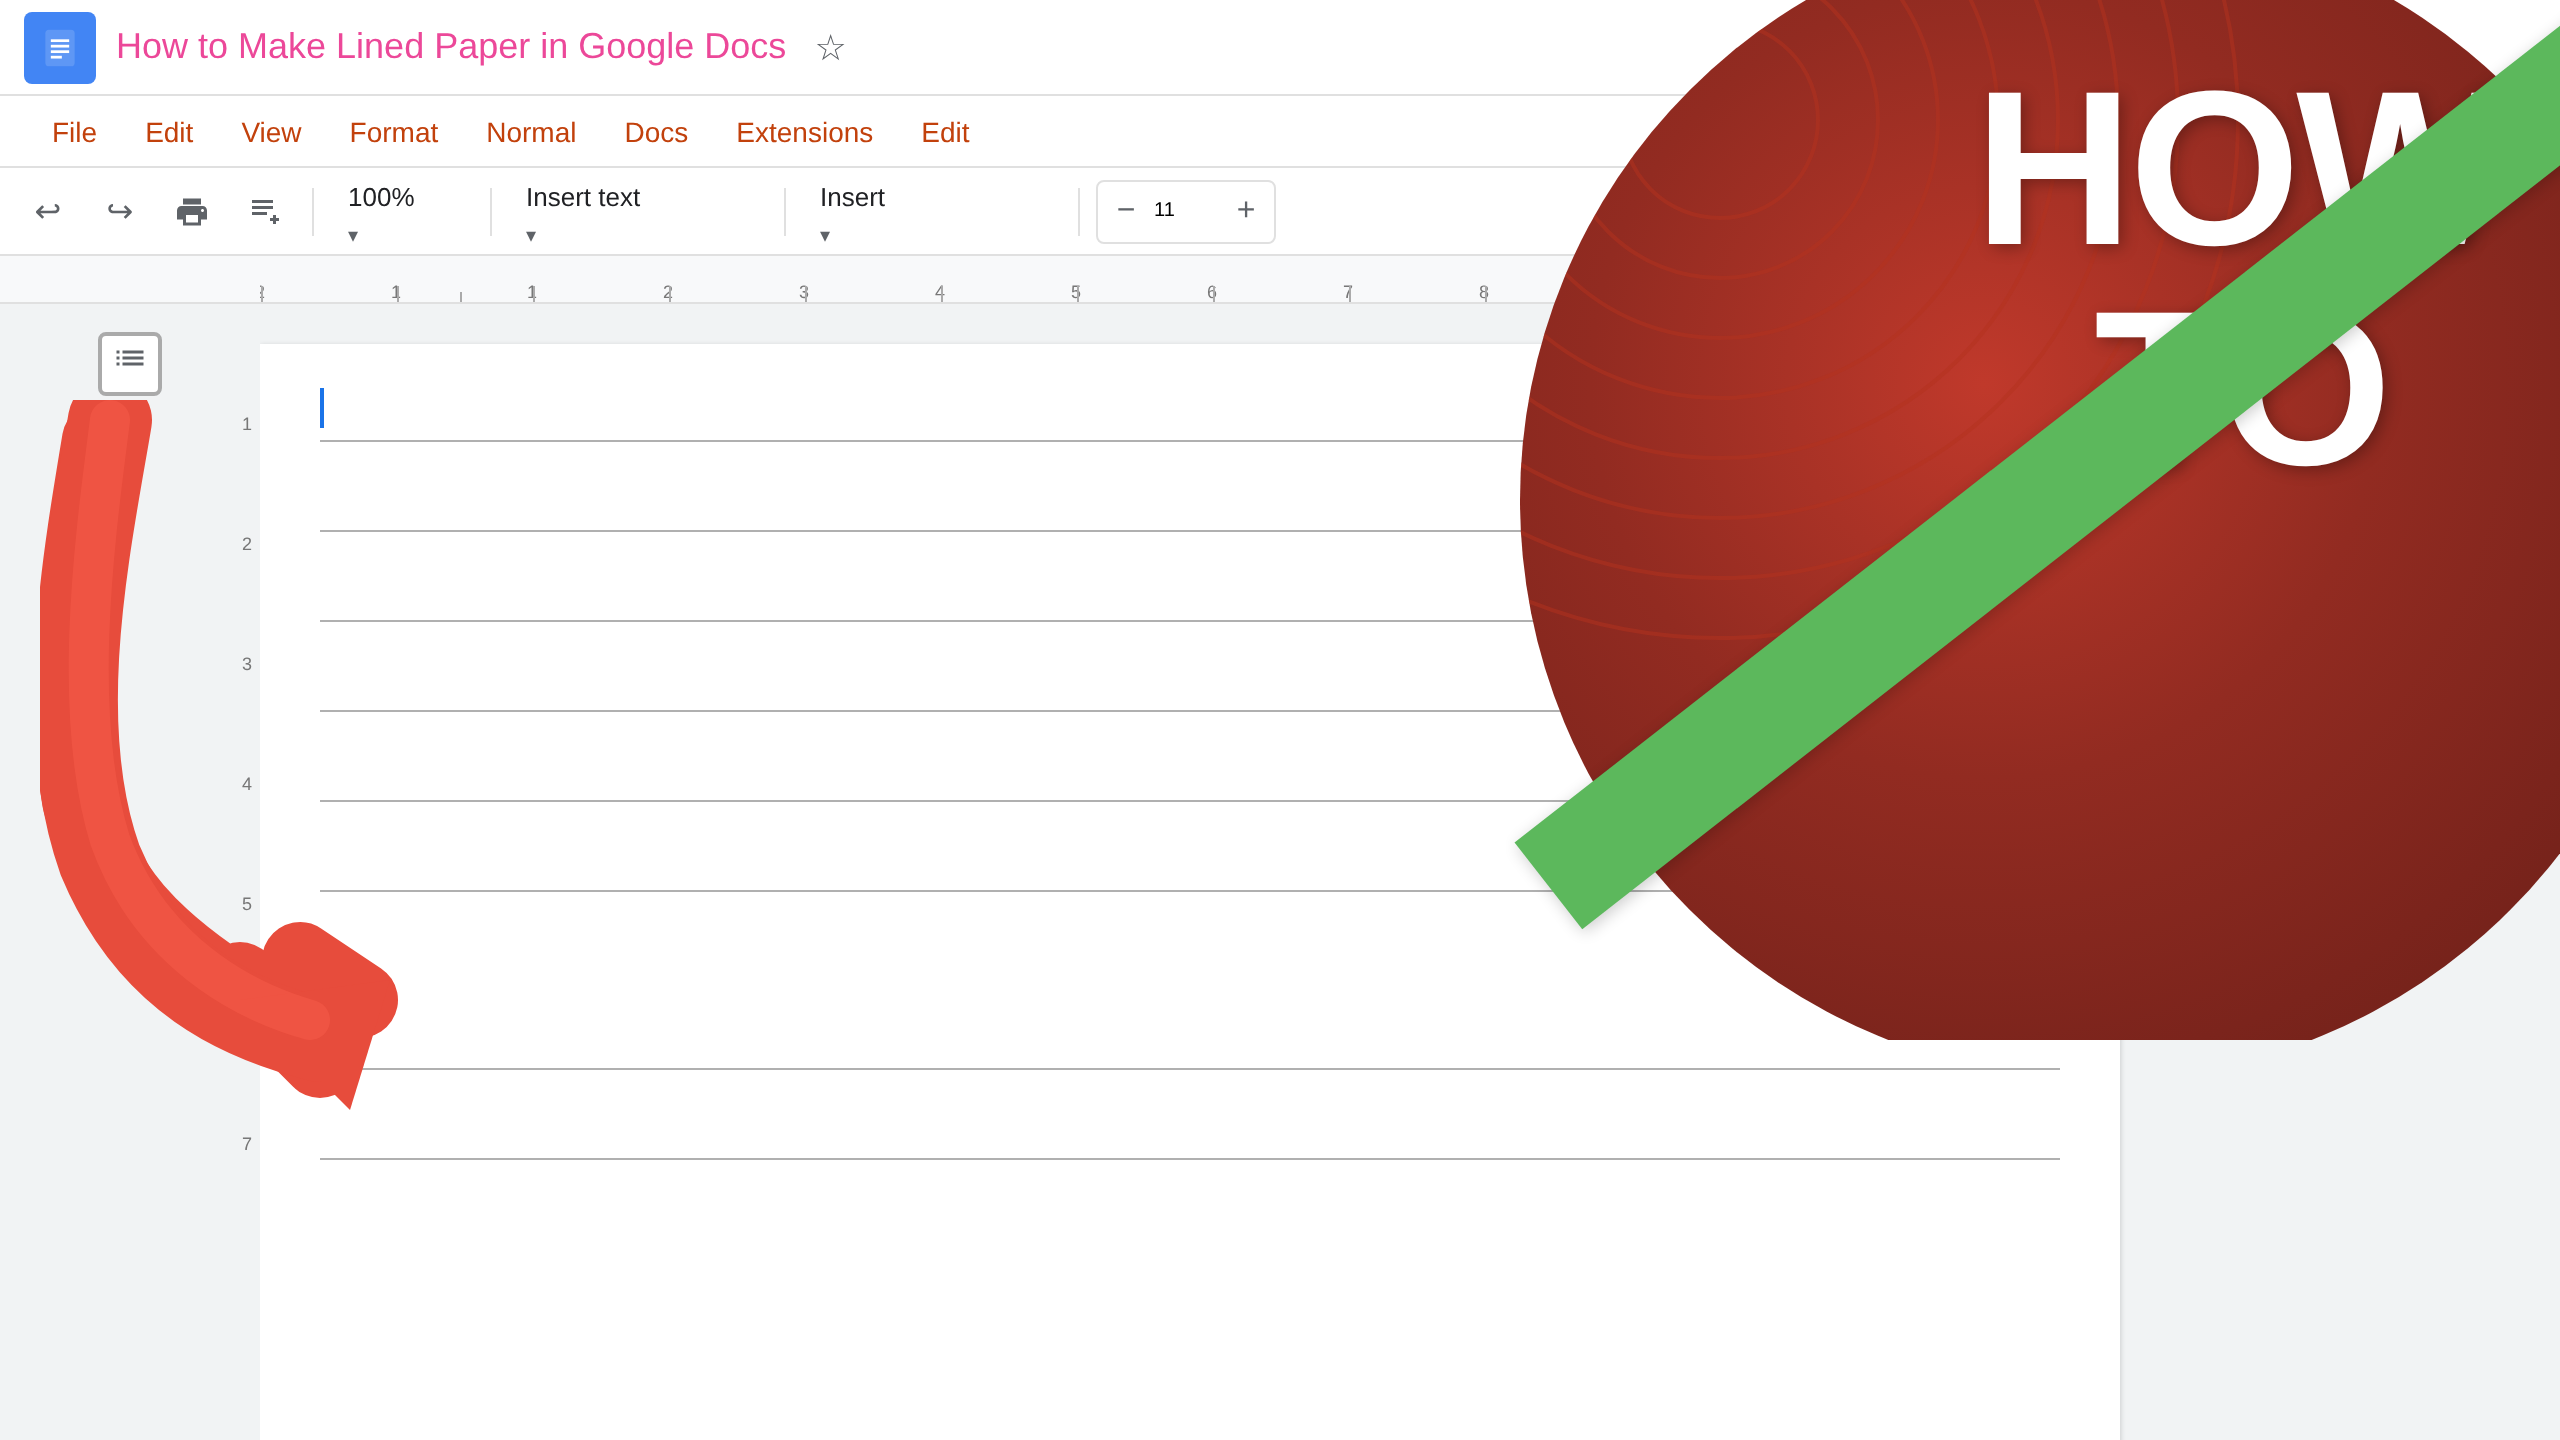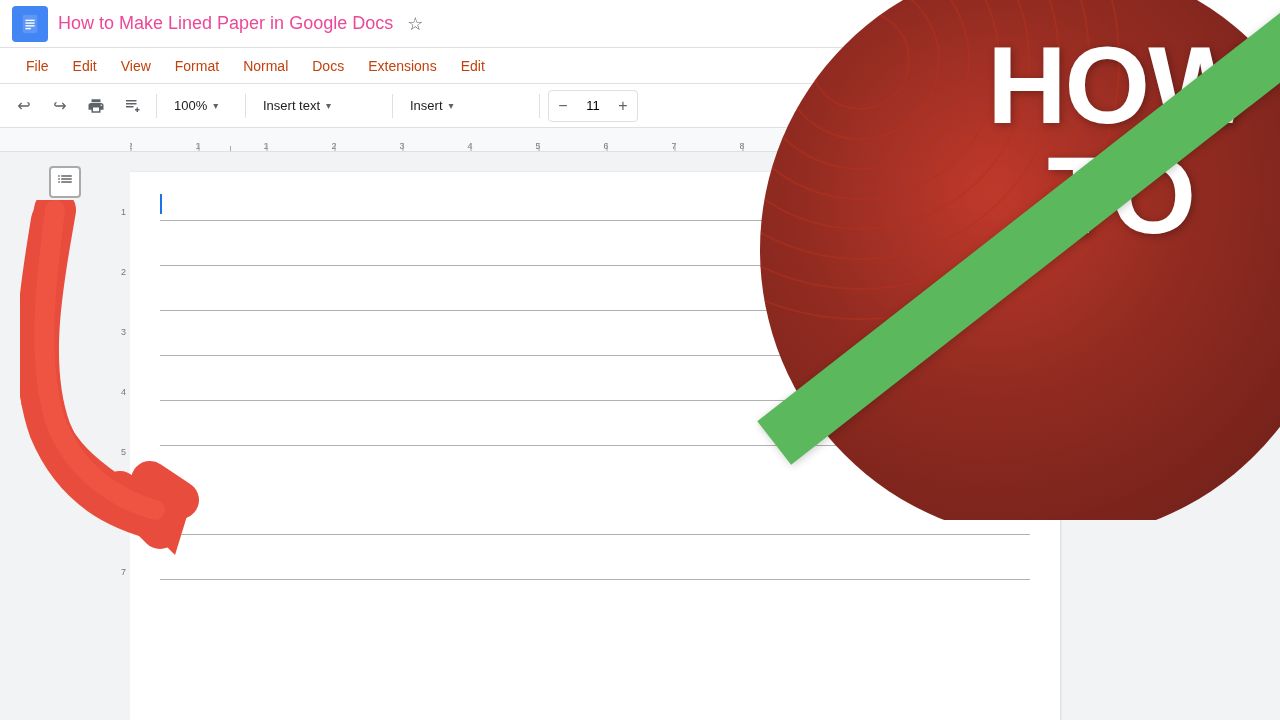--- a/index.html
+++ b/index.html
@@ -94,24 +94,24 @@
     }
     .toolbar-select {
       height: 32px;
       border: 1px solid transparent;
       border-radius: 4px;
       background: transparent;
       font-size: 13px;
       color: #202124;
       cursor: pointer;
       display: flex;
-      align-items: center;
       padding: 0 8px;
       gap: 6px;
       white-space: nowrap;
+      flex-direction: column;
     }
     .toolbar-select .arrow { font-size: 10px; color: #5f6368; }
     #zoom-select { width: 72px; }
     #style-select { width: 130px; }
     #font-select { width: 130px; }
     #font-size-area {
       display: flex;
       align-items: center;
       height: 32px;
       border: 1px solid #e0e0e0;
@@ -125,22 +125,21 @@
       align-items: center;
       justify-content: center;
       cursor: pointer;
       font-size: 16px;
       color: #5f6368;
       background: transparent;
       border: none;
     }
     #font-size-value {
       width: 32px;
-      text-align: center;
-      font-size: 13px;
+      font-size: 10px;
       border: none;
       outline: none;
       background: transparent;
     }
 
     
     #ruler {
       height: 24px;
       background: #f8f9fa;
       border-bottom: 1px solid #e0e0e0;

